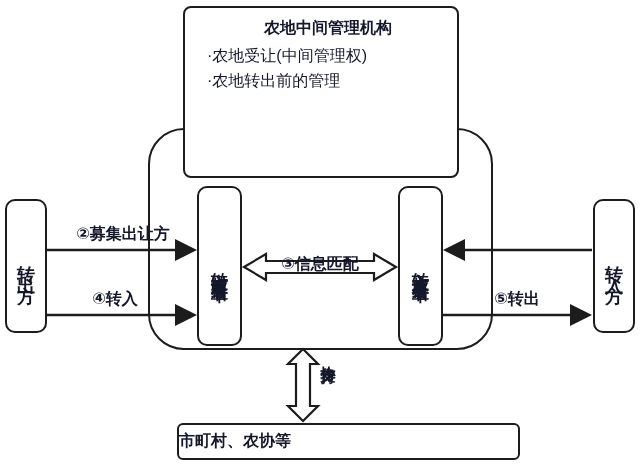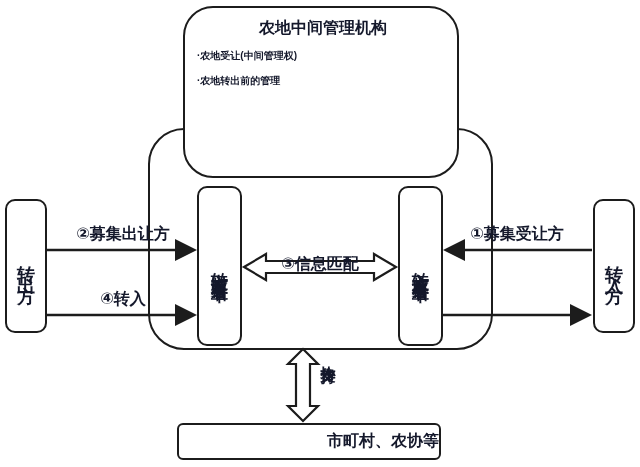--- a/index.html
+++ b/index.html
@@ -16,51 +16,51 @@
     border:2.2px solid #1c1c1c;
     background:#ffffff;
     box-sizing:border-box;
   }
   .mid-container{
     left:148px;top:128px;width:345px;height:222px;
     border-radius:36px;
   }
   .org-box{
     left:183px;top:6px;width:276px;height:172px;
-    border-radius:30px;
-    padding:10px 8px 6px 12px;
+    border-radius:8px;
+    padding:10px 8px 6px 22px;
   }
   .org-title{
     text-align:center;
     font-weight:bold;
     font-size:16px;
     margin-bottom:4px;
   }
   .org-bullets{width:222px;}
   .org-bullet{
-    font-weight:bold;
-    font-size:10px;
+    font-weight:normal;
+    font-size:16px;
     line-height:25px;
   }
   .side-box{
     border-radius:10px;
     display:flex;align-items:center;justify-content:center;
   }
   .side-left{left:5px;top:199px;width:42px;height:134px;}
   .side-right{left:593px;top:199px;width:42px;height:134px;}
   .list-box{
     border-radius:10px;
     display:flex;align-items:center;justify-content:center;
   }
   .list-left{left:197px;top:186px;width:45px;height:160px;}
   .list-right{left:398px;top:186px;width:45px;height:160px;}
   .bottom-box{
-    left:177px;top:423px;width:264px;height:37px;
+    left:177px;top:423px;width:343px;height:37px;
     border-radius:6px;
-    display:flex;align-items:center;justify-content:flex-end;
+    display:flex;align-items:center;justify-content:flex-start;
     font-weight:bold;font-size:16px;
   }
   .vtext{
     writing-mode:vertical-rl;
     text-orientation:upright;
     font-weight:bold;
     white-space:nowrap;
   }
   .vtext-side{font-size:18px;letter-spacing:11px;}
   .vtext-list{font-size:17px;letter-spacing:2px;}
@@ -70,21 +70,21 @@
     pointer-events:none;
   }
   .label{
     position:absolute;
     font-weight:bold;
     font-size:16px;
     text-align:center;
     white-space:nowrap;
   }
   .lbl-recruit-out{left:48px;top:224px;width:150px;}
-  .lbl-transfer-in{left:48px;top:289px;width:150px;}
+  .lbl-transfer-in{left:40px;top:289px;width:150px;}
   .lbl-recruit-in{left:441px;top:224px;width:152px;}
   .lbl-transfer-out{left:441px;top:289px;width:152px;}
   .lbl-matching{left:242px;top:238px;width:156px;margin-top:16px;}
   .lbl-support{left:318px;top:354px;height:62px;position:absolute;}
 </style>
 </head>
 <body>
 
 <div class="stage">
 
@@ -130,17 +130,17 @@
   <div class="box side-box side-right">
     <span class="vtext vtext-side">转入方</span>
   </div>
 
   <div class="box bottom-box">
     <span>市町村、农协等</span>
   </div>
 
   <div class="label lbl-recruit-out">②募集出让方</div>
   <div class="label lbl-transfer-in">④转入</div>
-  <div class="label lbl-recruit-in">①募集受让方</div>
+  <div class="label lbl-transfer-out">⑤转出</div>
   <div class="label lbl-matching">③信息匹配</div>
   <div class="lbl-support vtext vtext-support">协作支持</div>
 
 </div>
 
 </body></html>

